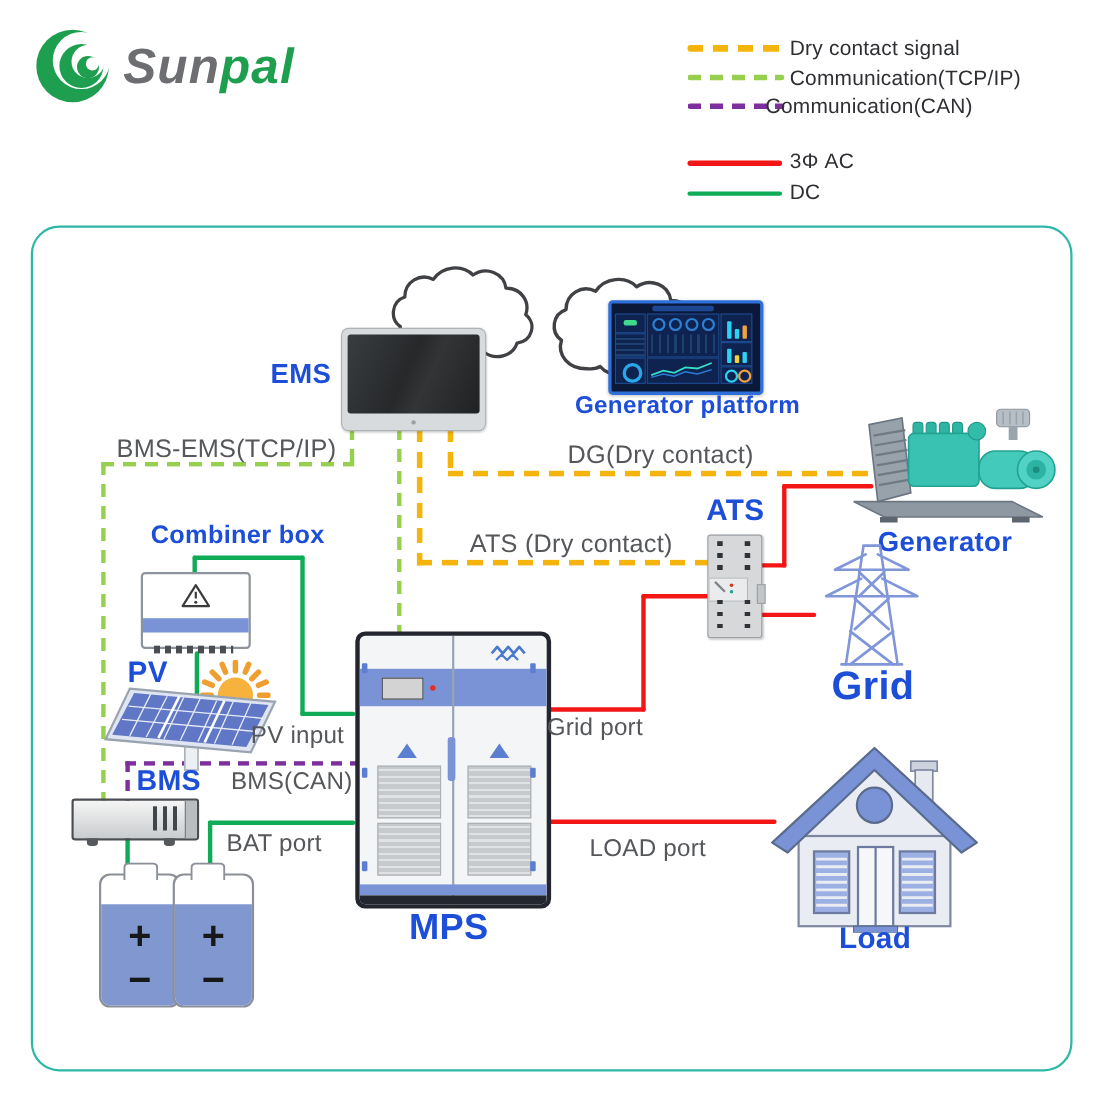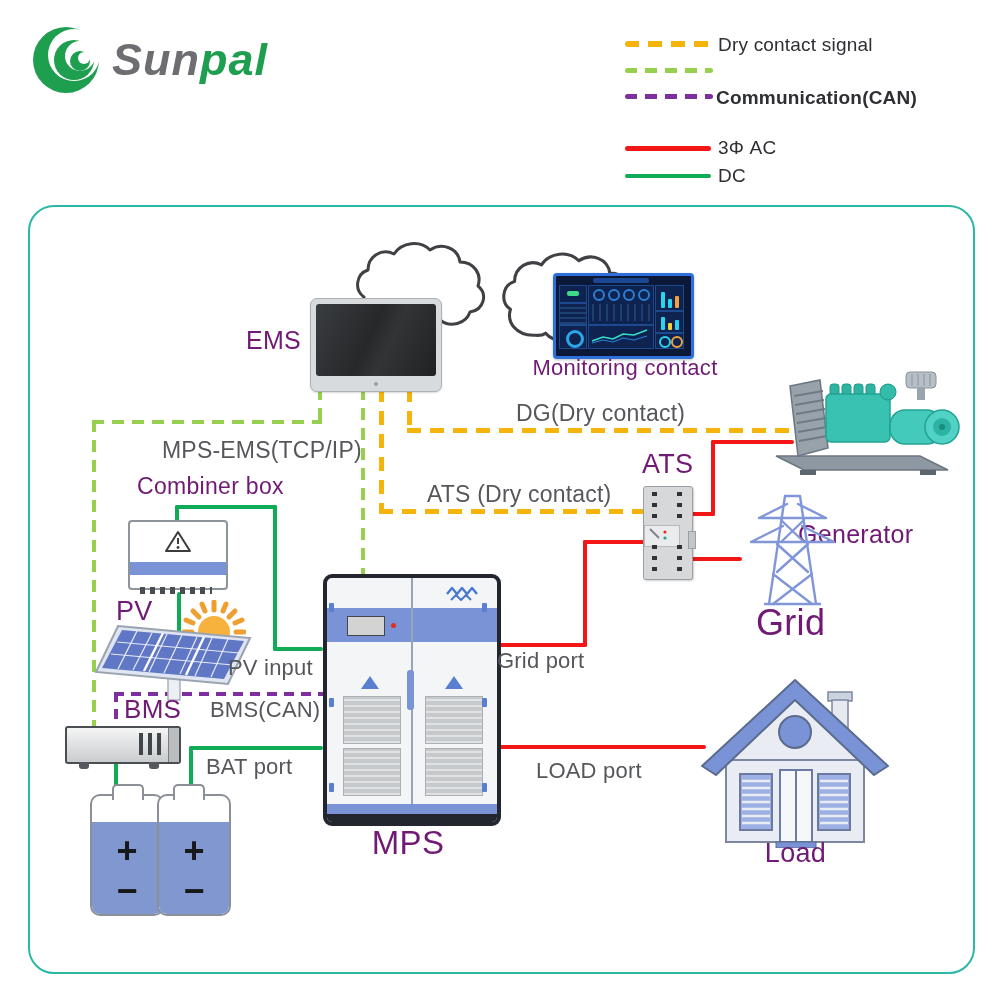--- a/index.html
+++ b/index.html
@@ -26,21 +26,21 @@
   .dash-g-v{width:4px;background:repeating-linear-gradient(180deg,#97CF4E 0 12px,transparent 12px 20px);}
   .dash-y-h{height:5px;background:repeating-linear-gradient(90deg,#F5B40C 0 14px,transparent 14px 23px);}
   .dash-y-v{width:5px;background:repeating-linear-gradient(180deg,#F5B40C 0 14px,transparent 14px 23px);}
   .dash-p-h{height:4px;background:repeating-linear-gradient(90deg,#7D2F9D 0 10px,transparent 10px 17px);}
   .dash-p-v{width:4px;background:repeating-linear-gradient(180deg,#7D2F9D 0 10px,transparent 10px 17px);}
   .sol-gr-h{height:4px;background:#0FAB57;border-radius:2px;}
   .sol-gr-v{width:4px;background:#0FAB57;border-radius:2px;}
   .sol-rd-h{height:4px;background:#F21616;border-radius:2px;}
   .sol-rd-v{width:4px;background:#F21616;border-radius:2px;}
   
-  .lbl-green{position:absolute;color:#701a75;font-weight:400;letter-spacing:.3px;}
+  .lbl-green{position:absolute;color:#1d4ed8;font-weight:700;letter-spacing:.3px;}
   .lbl-gray{position:absolute;color:#55575b;font-size:22px;letter-spacing:.2px;}
   .centered{text-align:center;}
   
   .ems-monitor{position:absolute;left:310px;top:298px;width:130px;height:92px;
      background:#d8dbdd;border:1px solid #aeb2b5;border-radius:7px;box-shadow:0 1px 2px rgba(0,0,0,.15);}
   .ems-screen{position:absolute;left:5px;top:5px;right:5px;bottom:15px;border-radius:3px;
      background:linear-gradient(115deg,#3a3d40 0%,#26282a 45%,#323436 60%,#1f2123 100%);}
   .ems-chin-dot{position:absolute;left:50%;bottom:5px;width:4px;height:4px;margin-left:-2px;
      border-radius:50%;background:#9aa0a4;}
   
@@ -109,21 +109,22 @@
       <circle cx="52" cy="41" r="10" fill="#1E9E4F"></circle>
       <circle cx="56" cy="38" r="6" fill="#ffffff"></circle>
     </svg>
     <div class="logo-text"><span class="p1">Sun</span><span class="p2">pal</span></div>
   </div>
 
   <div class="swatch sw-dash-y" style="left:625px;top:41px;width:88px;"></div>
   <div class="swatch sw-dash-g" style="left:625px;top:68px;width:88px;"></div>
   <div class="swatch sw-dash-p" style="left:625px;top:94px;width:88px;"></div>
   <div class="legend-label" style="left:718px;top:34px;">Dry contact signal</div>
-  <div class="legend-label" style="left:716px;top:87px;font-weight:bold;">Communication(CAN)</div>
+  <div class="legend-label" style="left:718px;top:61px;">Communication(TCP/IP)</div>
+  <div class="legend-label" style="left:696px;top:87px;">Communication(CAN)</div>
   <div class="swatch sw-solid-r" style="left:625px;top:146px;width:86px;"></div>
   <div class="swatch sw-solid-g" style="left:625px;top:174px;width:86px;"></div>
   <div class="legend-label" style="left:718px;top:137px;">3Φ AC</div>
   <div class="legend-label" style="left:718px;top:165px;">DC</div>
 
   <div class="diagram-border"></div>
 
   <div class="ln dash-g-v" style="left:318px;top:388px;height:36px;"></div>
   <div class="ln dash-g-h" style="left:92px;top:420px;width:230px;"></div>
   <div class="ln dash-g-v" style="left:92px;top:420px;height:308px;"></div>
@@ -197,21 +198,21 @@
     <div class="mon-panel" style="left:99px;top:35px;width:27px;height:20px;">
       <div class="mon-bar" style="left:5px;height:13px;background:#2ad4f0;"></div>
       <div class="mon-bar" style="left:12px;height:7px;background:#f2d23c;"></div>
       <div class="mon-bar" style="left:19px;height:10px;background:#2ad4f0;"></div>
     </div>
     <div class="mon-panel" style="left:99px;top:57px;width:27px;height:14px;">
       <div class="mon-donut" style="left:3px;top:2px;width:8px;height:8px;border:2px solid #2ad4f0;"></div>
       <div class="mon-donut" style="left:15px;top:2px;width:8px;height:8px;border:2px solid #f2a23c;"></div>
     </div>
   </div>
-  <div class="lbl-green centered" style="left:500px;top:355px;width:250px;font-size:22px;">Monitoring contact</div>
+  <div class="lbl-green centered" style="left:500px;top:355px;width:250px;font-size:22px;">Generator platform</div>
 
   <svg style="position:absolute;left:770px;top:370px;" width="195" height="108" viewBox="0 0 195 108">
     <polygon points="6,86 150,86 178,100 34,100" fill="#8e98a3" stroke="#6c7682" stroke-width="1.5"></polygon>
     <rect x="30" y="100" width="16" height="5" fill="#5d656e"></rect>
     <rect x="150" y="100" width="16" height="5" fill="#5d656e"></rect>
     <polygon points="20,16 50,10 58,78 28,86" fill="#98a2ab" stroke="#6c7682" stroke-width="1.5"></polygon>
     <path d="M24 26 L53 21 M25 35 L54 30 M26 44 L55 39 M27 53 L56 48 M28 62 L57 57 M29 71 L57 66" stroke="#707a84" stroke-width="2" fill="none"></path>
     <rect x="136" y="2" width="30" height="16" rx="4" fill="#b6bec6" stroke="#8a929b"></rect>
     <path d="M142 4 V16 M148 4 V16 M154 4 V16 M160 4 V16" stroke="#9aa4ad" stroke-width="1.5"></path>
     <rect x="147" y="18" width="8" height="12" fill="#9aa4ad"></rect>
@@ -219,21 +220,21 @@
     <rect x="72" y="14" width="9" height="14" rx="3" fill="#2fb4a4" stroke="#1f9887"></rect>
     <rect x="84" y="14" width="9" height="14" rx="3" fill="#2fb4a4" stroke="#1f9887"></rect>
     <rect x="96" y="14" width="9" height="14" rx="3" fill="#2fb4a4" stroke="#1f9887"></rect>
     <rect x="56" y="24" width="64" height="48" rx="5" fill="#39c2b2" stroke="#22a391" stroke-width="1.5"></rect>
     <circle cx="118" cy="22" r="8" fill="#34bcab" stroke="#1f9887"></circle>
     <rect x="120" y="40" width="52" height="34" rx="15" fill="#43cabb" stroke="#22a391" stroke-width="1.5"></rect>
     <circle cx="172" cy="57" r="17" fill="#52d2c4" stroke="#22a391" stroke-width="1.5"></circle>
     <circle cx="172" cy="57" r="9" fill="#2db3a3"></circle>
     <circle cx="172" cy="57" r="3" fill="#1a8d7e"></circle>
   </svg>
-  <div class="lbl-green" style="left:798px;top:479px;font-size:25px;margin-top:41px;">Generator</div>
+  <div class="lbl-green" style="left:798px;top:479px;font-size:25px;">Generator</div>
 
   <div class="lbl-green" style="left:642px;top:449px;font-size:27px;">ATS</div>
   <div class="ats-dev">
     <div class="ats-dots" style="left:8px;top:5px;height:32px;"></div>
     <div class="ats-dots" style="left:33px;top:5px;height:32px;"></div>
     <div class="ats-mid">
       <svg width="32" height="18" viewBox="0 0 32 18">
         <path d="M5 3 L14 12" stroke="#7d838a" stroke-width="2"></path>
         <circle cx="20" cy="6" r="1.6" fill="#e03020"></circle>
         <circle cx="20" cy="12" r="1.6" fill="#22a391"></circle>
@@ -378,17 +379,17 @@
       <path d="M44 113 H72 M44 120 H72 M44 127 H72 M44 134 H72 M44 141 H72 M44 148 H72 M44 155 H72" stroke="#e9ecf2" stroke-width="2.6"></path>
       <rect x="120" y="106" width="32" height="56" fill="#9db0e4" stroke="#6b7a9e" stroke-width="2"></rect>
       <path d="M122 113 H150 M122 120 H150 M122 127 H150 M122 134 H150 M122 141 H150 M122 148 H150 M122 155 H150" stroke="#e9ecf2" stroke-width="2.6"></path>
     </g>
     <rect x="82" y="102" width="32" height="72" fill="#f6f7fa" stroke="#6b7a9e" stroke-width="2"></rect>
     <line x1="98" y1="102" x2="98" y2="174" stroke="#6b7a9e" stroke-width="2"></line>
     <rect x="78" y="174" width="40" height="6" fill="#7a93d6" stroke="#5a6b8c" stroke-width="1"></rect>
   </svg>
   <div class="lbl-green centered" style="left:698px;top:838px;width:195px;font-size:27px;">Load</div>
 
-  <div class="lbl-gray" style="left:162px;top:437px;font-size:23px;">MPS-EMS(TCP/IP)</div>
+  <div class="lbl-gray" style="left:106px;top:394px;font-size:23px;">BMS-EMS(TCP/IP)</div>
   <div class="lbl-gray" style="left:427px;top:481px;font-size:23px;">ATS (Dry contact)</div>
   <div class="lbl-gray" style="left:516px;top:400px;font-size:23px;">DG(Dry contact)</div>
 
 </div>
 
 </body></html>

